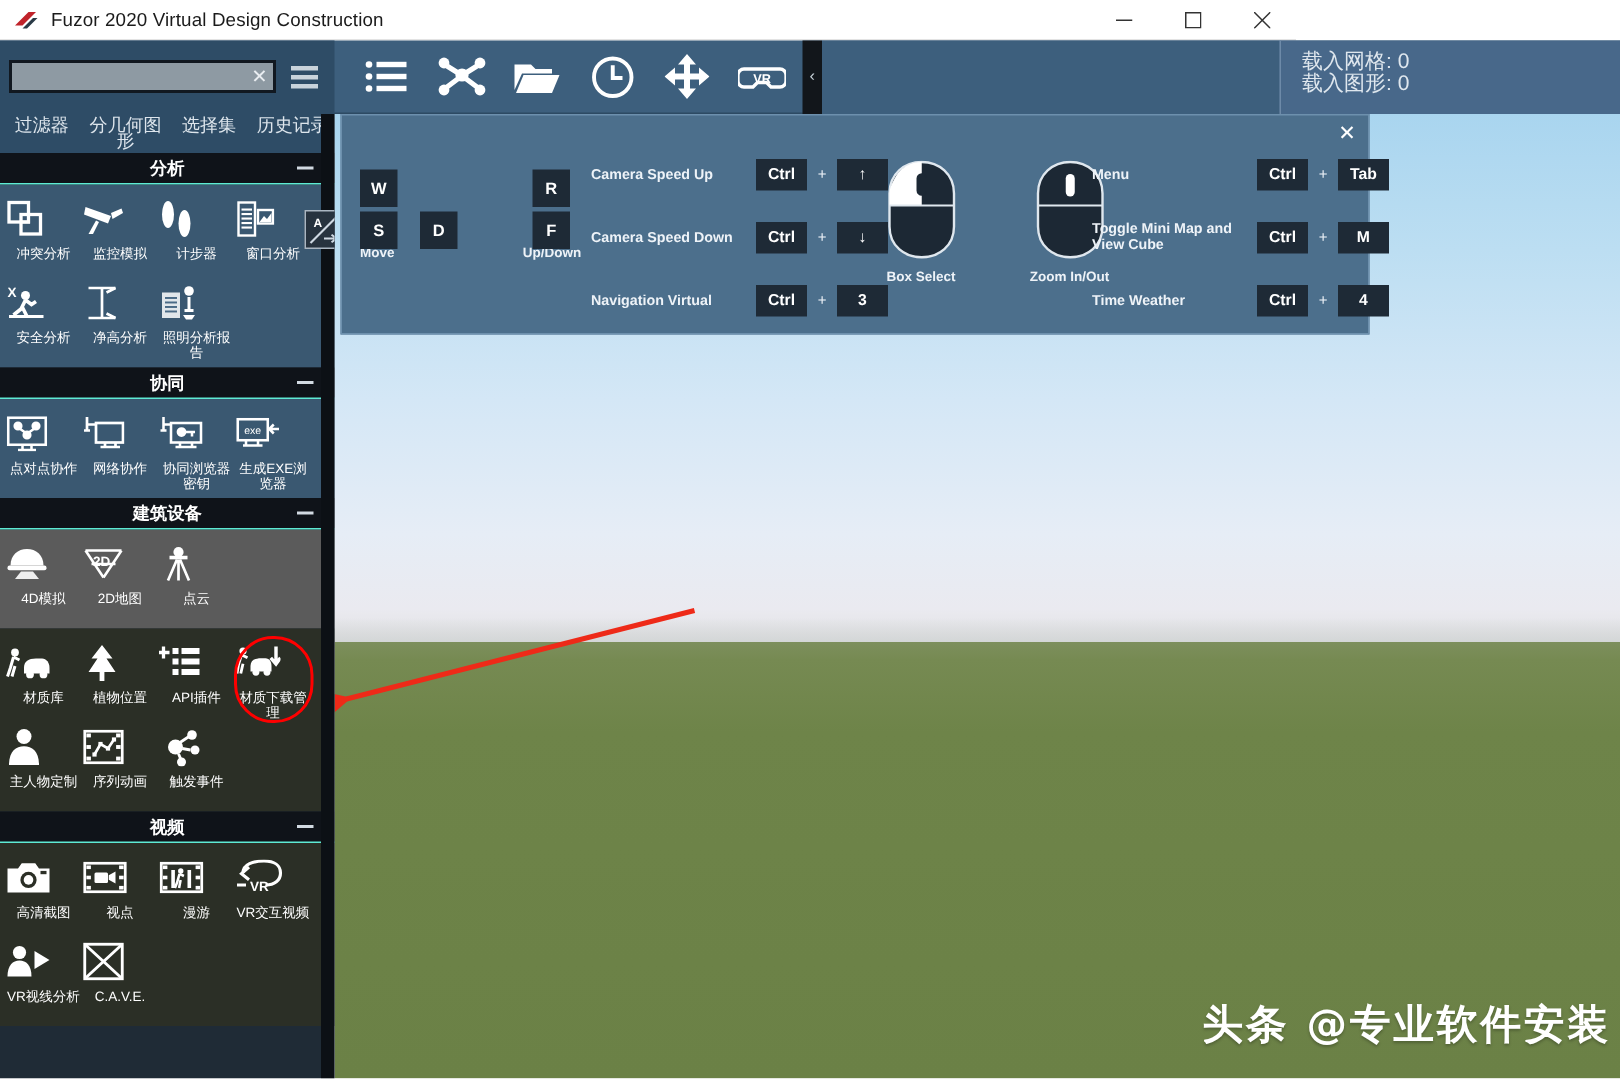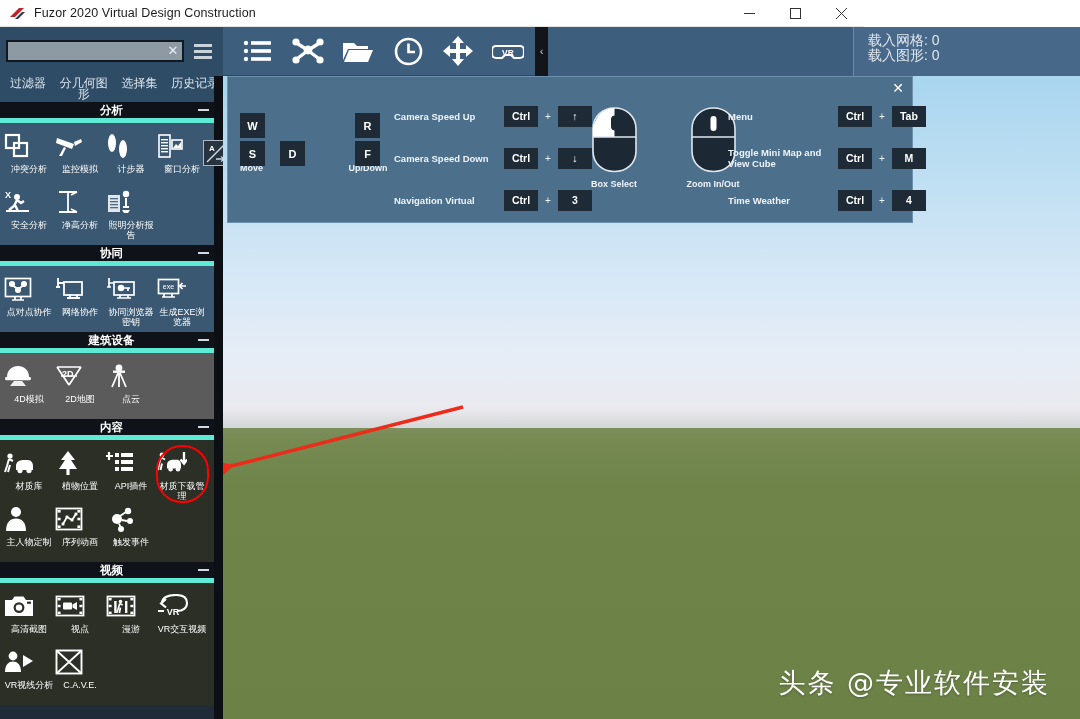--- a/index.html
+++ b/index.html
@@ -87,23 +87,23 @@
   .horizon-haze {
     position: absolute; left: 0; top: 336px; width: 857px; height: 20px;
     background: linear-gradient(to bottom, rgba(225,228,232,0), rgba(206,210,210,.9));
   }
 
   
   .pointer-arrow { position: absolute; left: 0; top: 0; width: 857px; height: 643px; pointer-events: none; }
 
   
   .watermark {
-    position: absolute; right: 30px; bottom: 18px;
+    position: absolute; right: 6px; bottom: 18px;
     font-family: "DejaVu Sans", sans-serif;
-    font-size: 27px; font-weight: normal; color: #ffffff;
+    font-size: 27px; font-weight: bold; color: #ffffff;
     letter-spacing: 2px; text-shadow: 0 1px 2px rgba(0,0,0,.25);
   }
 
   
   .shortcuts {
     position: absolute; left: 4px; top: 0px; width: 686px; height: 147px;
     background: #4c6f8c; border: 1px solid #6d90ad;
     color: #eef3f8;
   }
   .sc-close {
@@ -153,21 +153,21 @@
     line-height: 11px; cursor: pointer; padding: 0 1px;
   }
   .tabs-scroll {
     position: absolute; right: 0; top: 0; width: 9px; height: 26px; background: #0c1015;
   }
 
   .sec-head {
     height: 21px; background: #0f1319; color: #ffffff;
     display: flex; align-items: center; justify-content: center;
     font-size: 11.5px; font-weight: bold; position: relative;
-    border-bottom: 5px solid #5eead4;
+    border-bottom: 1px solid #5eead4;
   }
   .sec-head .minus {
     position: absolute; right: 14px; top: 50%; transform: translateY(-50%);
     width: 11px; height: 2px; background: #d2dae2; cursor: pointer;
   }
   .sec-body { display: flex; flex-wrap: wrap; padding: 6px 4px 4px 4px; }
   .sec-body.blue { background: #3a5871; }
   .sec-body.gray { background: #5b5b5b; }
   .sec-body.dark { background: #2b2f26; }
 
@@ -574,24 +574,20 @@
           <svg width="26" height="26" viewBox="0 0 26 26" fill="#fff">
             <circle cx="13" cy="5" r="3.4"></circle>
             <rect x="7" y="7.5" width="12" height="2.4"></rect>
             <path d="M12 10 L6 24 M14 10 L20 24 M13 10 V24" stroke="#fff" stroke-width="1.8"></path>
           </svg>
         </span>
         <span class="tlabel">点云</span>
       </div>
     </div>
 
-    <div class="sec-head">
-      <span>内容</span>
-      <span class="minus"></span>
-    </div>
     <div class="sec-body dark">
       <div class="tile">
         <span class="glyph">
           <svg width="30" height="22" viewBox="0 0 30 22" fill="#fff">
             <circle cx="6" cy="4" r="2.6"></circle>
             <path d="M5 7 L3 14 L1 20 M5 7 L9 9 M6 13 L4 20" stroke="#fff" stroke-width="2" fill="none"></path>
             <path d="M12 14 C12 10 15 8 20 8 H24 C27 8 29 11 29 14 V18 H12 Z"></path>
             <circle cx="16" cy="18.6" r="2.6" fill="#fff"></circle>
               <circle cx="25" cy="18.6" r="2.6" fill="#fff"></circle>
           </svg>

